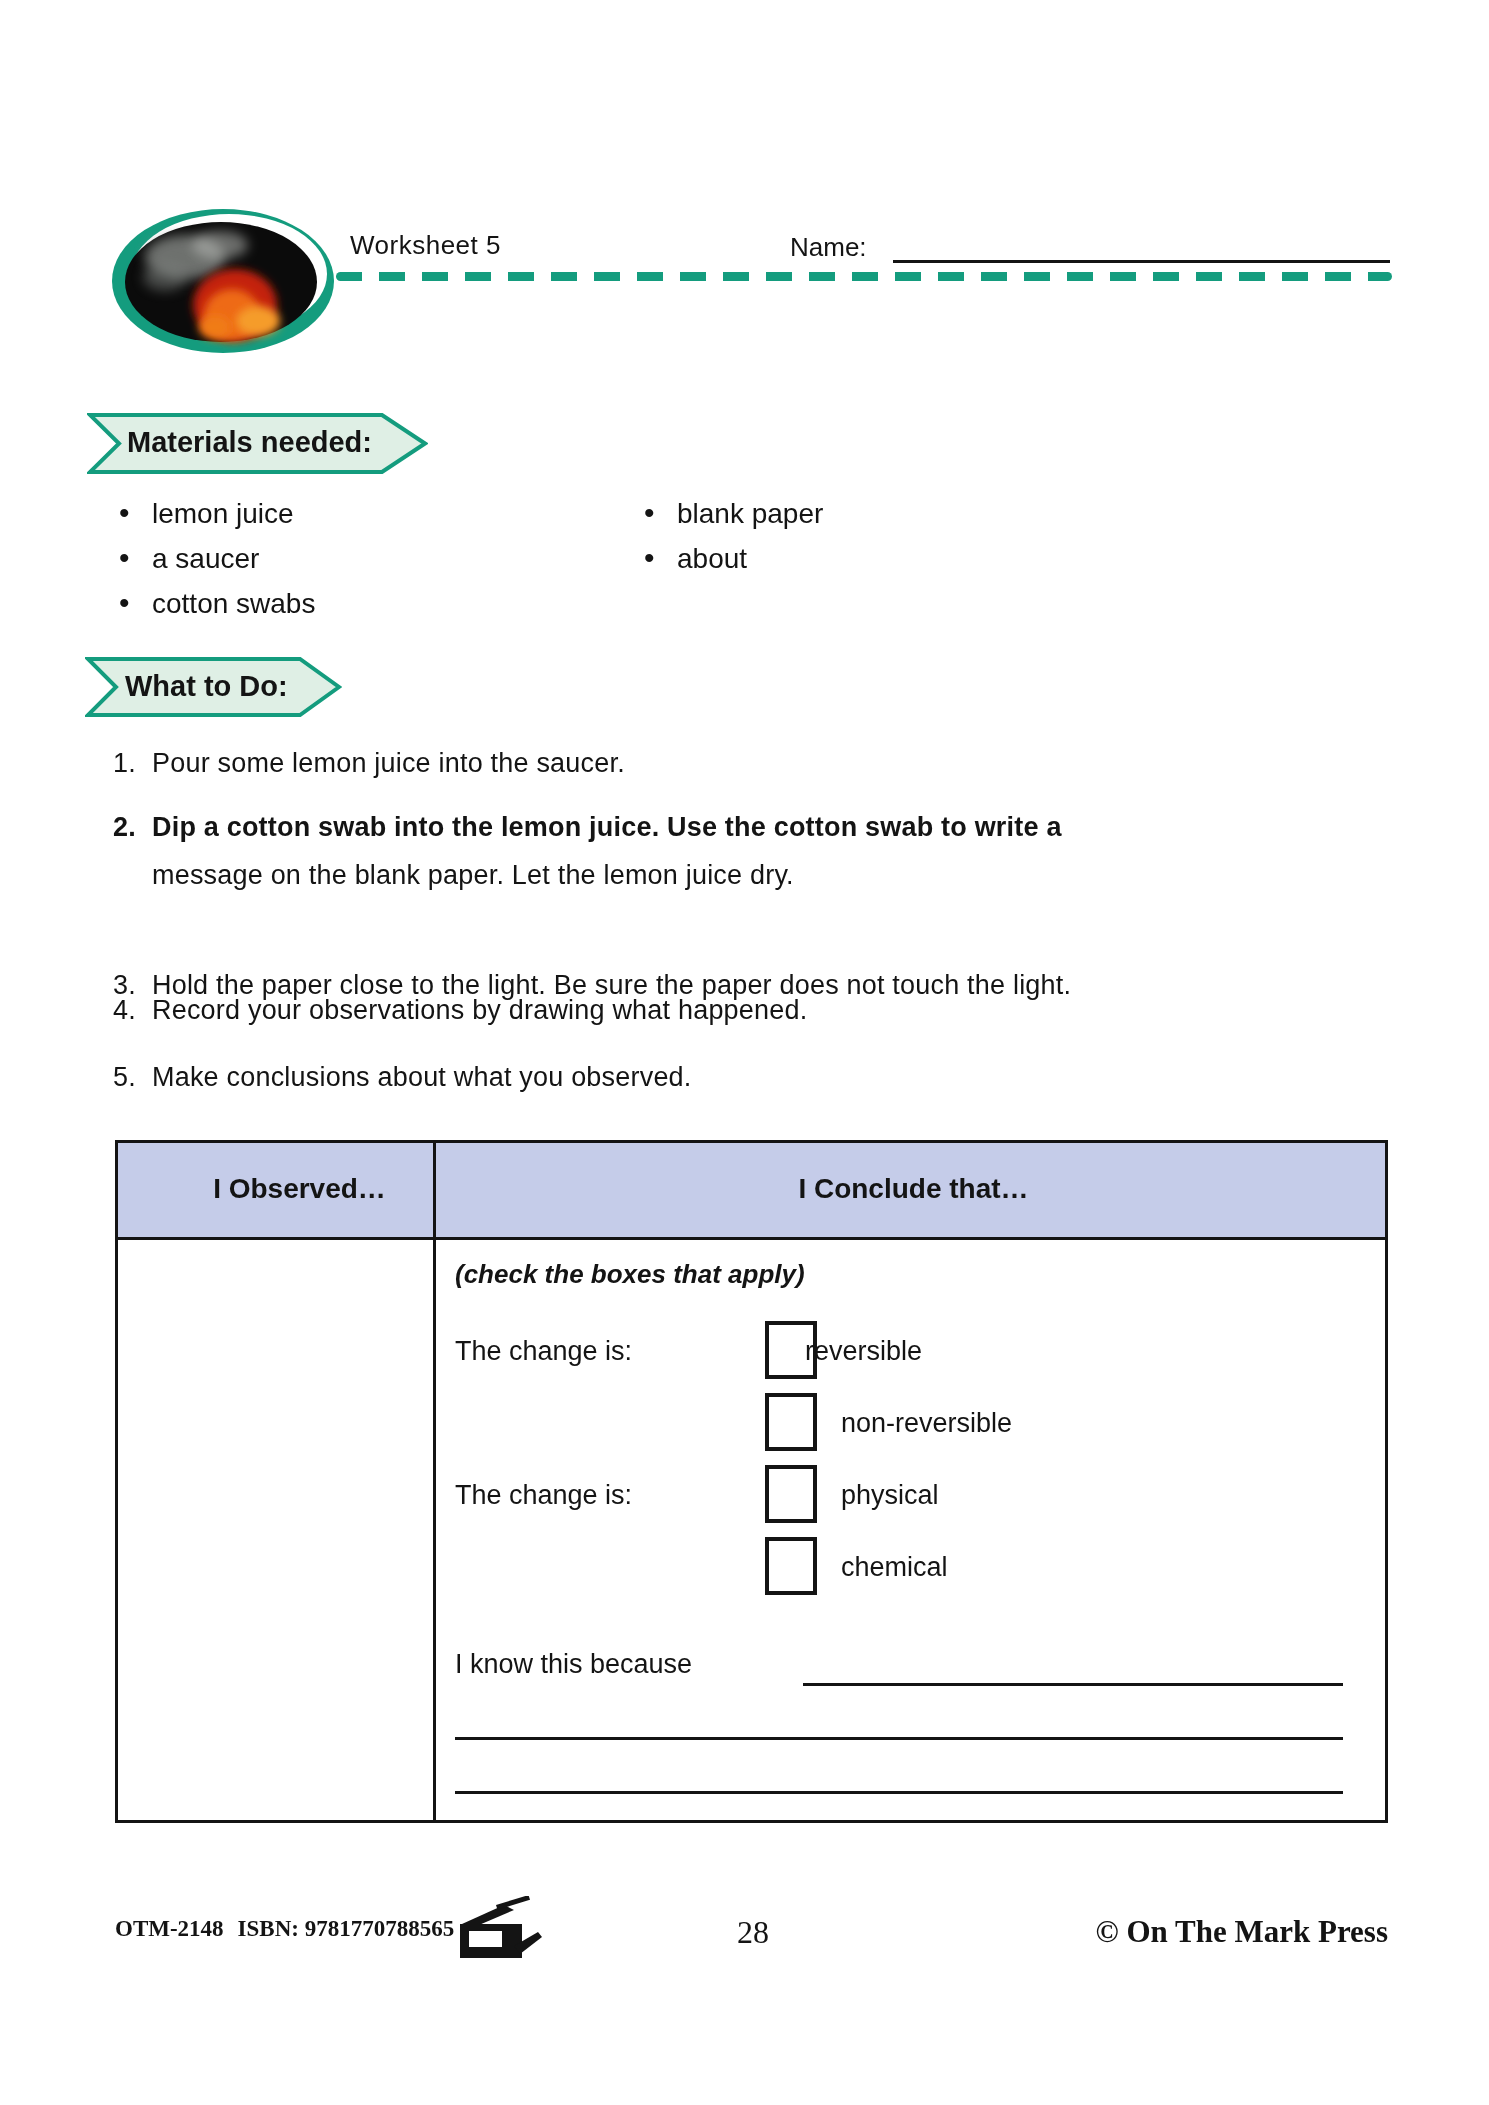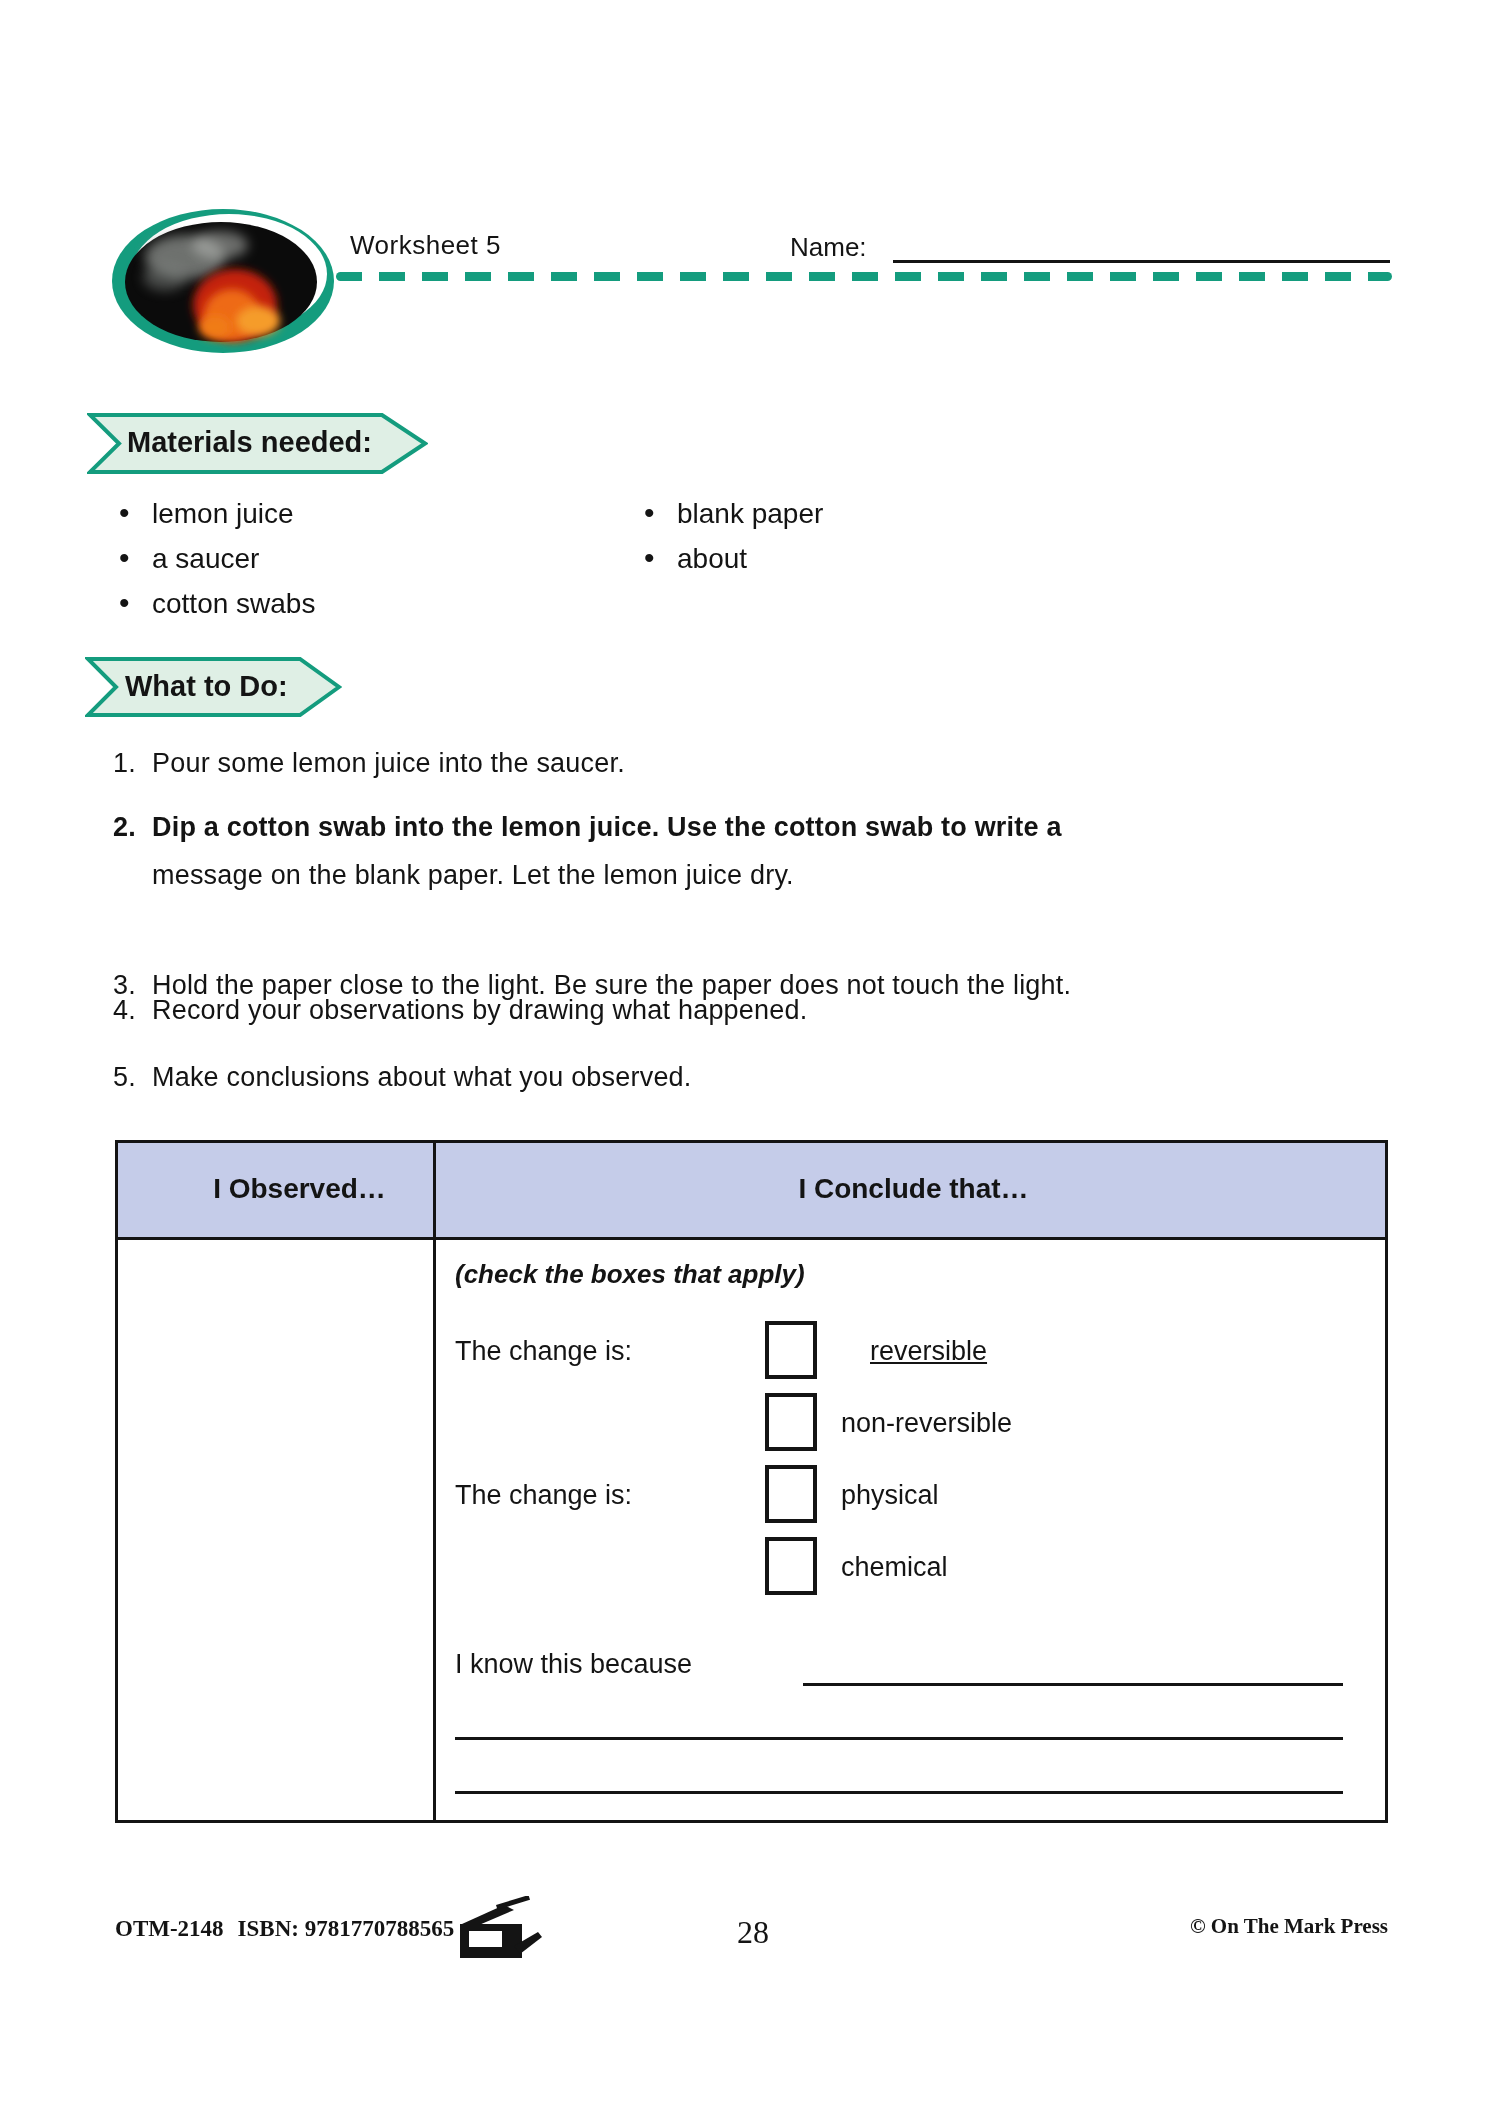--- a/index.html
+++ b/index.html
@@ -57,21 +57,21 @@
   .checkbox{width:52px;height:58px;border:4px solid var(--ink);background:#fff;}
   .opt-label{font-size:27px;}
   .know-label{left:337px;top:506px;font-size:27px;}
   .write-line{height:0;border-bottom:3px solid var(--ink);}
 
   
   .footer-code{left:115px;top:1916px;font-family:"Liberation Serif",serif;font-weight:bold;font-size:23px;}
   .footer-code span{margin-right:14px;}
   .page-number{left:718px;top:1914px;width:70px;text-align:center;
     font-family:"Liberation Serif",serif;font-size:32px;}
-  .footer-copyright{right:101px;top:1914px;font-family:"Liberation Serif",serif;font-weight:bold;font-size:21px;}
+  .footer-copyright{right:101px;top:1914px;font-family:"Liberation Serif",serif;font-weight:bold;font-size:31px;}
 </style>
 </head>
 <body>
 
 <div class="page">
 
   <svg class="abs" style="left:110px;top:205px;" width="230" height="158" viewBox="0 0 230 158">
     <defs>
       <filter id="blur6" x="-50%" y="-50%" width="200%" height="200%">
           <feGaussianBlur stdDeviation="6"></feGaussianBlur>
@@ -144,21 +144,21 @@
     <div class="col-divider"></div>
     <div class="hdr-cell hdr-c1">I Observed…</div>
     <div class="hdr-cell hdr-c2">I Conclude that…</div>
 
     <div class="abs" style="left:0;top:100px;width:315px;height:577px;"></div>
 
     <div class="abs check-note">(check the boxes that apply)</div>
 
     <div class="abs group-label" style="left:337px;top:193px;">The change is:</div>
     <div class="abs checkbox" style="left:647px;top:178px;"></div>
-    <div class="abs opt-label" style="left:752px;top:193px;text-decoration:underline;">reversible</div>
+    <div class="abs opt-label" style="left:687px;top:193px;">reversible</div>
     <div class="abs checkbox" style="left:647px;top:250px;"></div>
     <div class="abs opt-label" style="left:723px;top:265px;">non-reversible</div>
 
     <div class="abs group-label" style="left:337px;top:337px;">The change is:</div>
     <div class="abs checkbox" style="left:647px;top:322px;"></div>
     <div class="abs opt-label" style="left:723px;top:337px;">physical</div>
     <div class="abs checkbox" style="left:647px;top:394px;"></div>
     <div class="abs opt-label" style="left:723px;top:409px;">chemical</div>
 
     <div class="abs know-label">I know this because</div>

